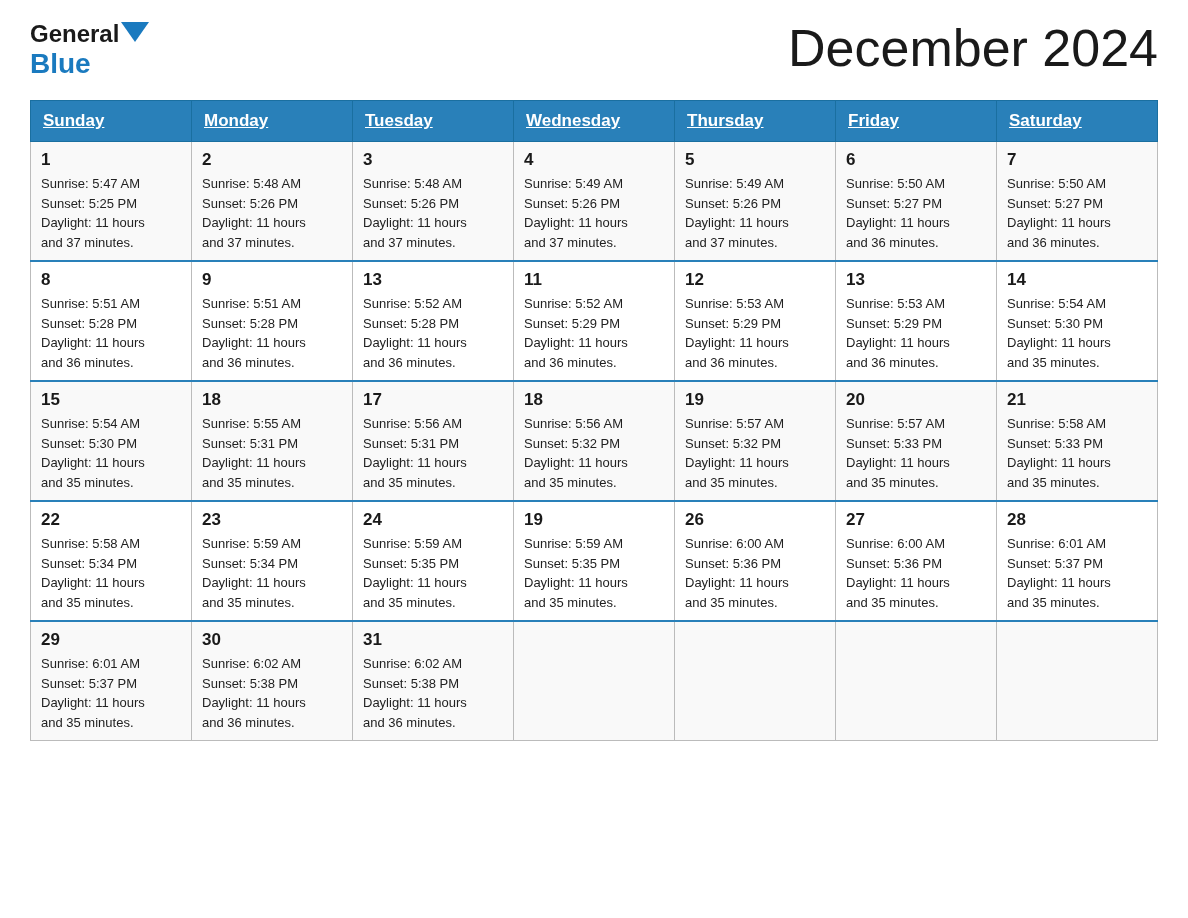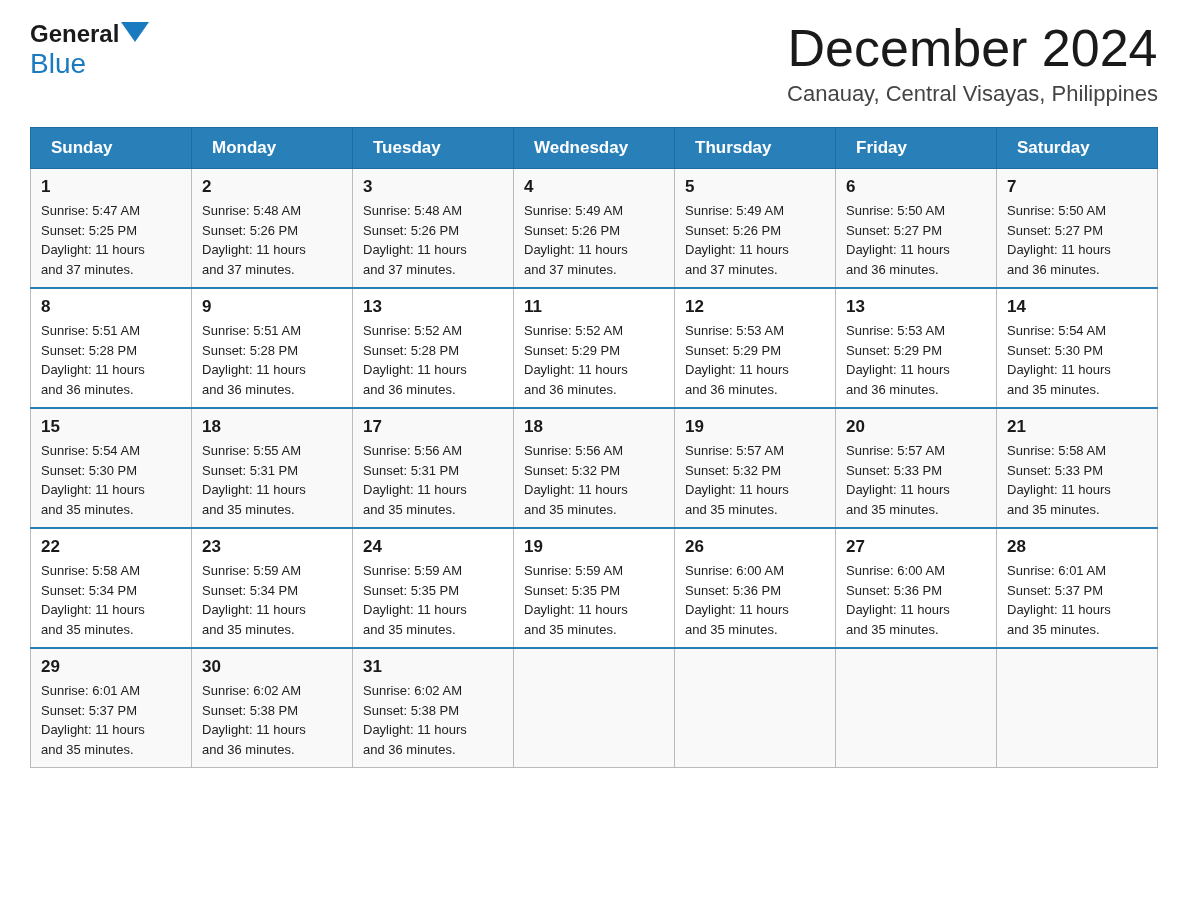--- a/index.html
+++ b/index.html
@@ -26,21 +26,21 @@
       height: 0;
       border-left: 14px solid transparent;
       border-right: 14px solid transparent;
       border-top: 20px solid #1a7abf;
       display: inline-block;
       margin-bottom: 4px;
       margin-left: 2px;
     }
     .logo-blue {
       font-size: 28px;
-      font-weight: normal;
+      font-weight: bold;
       color: #1a7abf;
     }
     .logo-wrapper {
       display: flex;
       flex-direction: column;
       align-items: flex-start;
     }
     .logo-line1 {
       display: flex;
       align-items: center;
@@ -62,23 +62,24 @@
     .calendar-table {
       width: 100%;
       border-collapse: collapse;
       border: 1px solid #999;
     }
     .calendar-table th {
       background-color: #2980b9;
       color: #ffffff;
       font-size: 17px;
       font-weight: bold;
-      padding: 10px 20px;
+      padding: 10px 12px;
       text-align: left;
       border: 1px solid #1a6fa0;
+      text-decoration: underline;
     }
     .calendar-table td {
       vertical-align: top;
       padding: 8px 10px;
       border: 1px solid #bbb;
       width: calc(100% / 7);
       min-height: 100px;
     }
     .day-number {
       font-size: 17px;
@@ -110,21 +111,20 @@
 <div class="header">
   <div class="logo-wrapper">
     <div class="logo-line1">
       <span class="logo-text-general">General</span>
       <span class="logo-triangle"></span>
     </div>
     <span class="logo-blue">Blue</span>
   </div>
   <div class="title-section">
     <div class="month-title">December 2024</div>
-    <div class="location-title">Canauay, Central Visayas, Philippines</div>
   </div>
 </div>
 
 <table class="calendar-table">
   <thead>
     <tr>
     <th>Sunday</th>
         <th>Monday</th>
         <th>Tuesday</th>
         <th>Wednesday</th>

